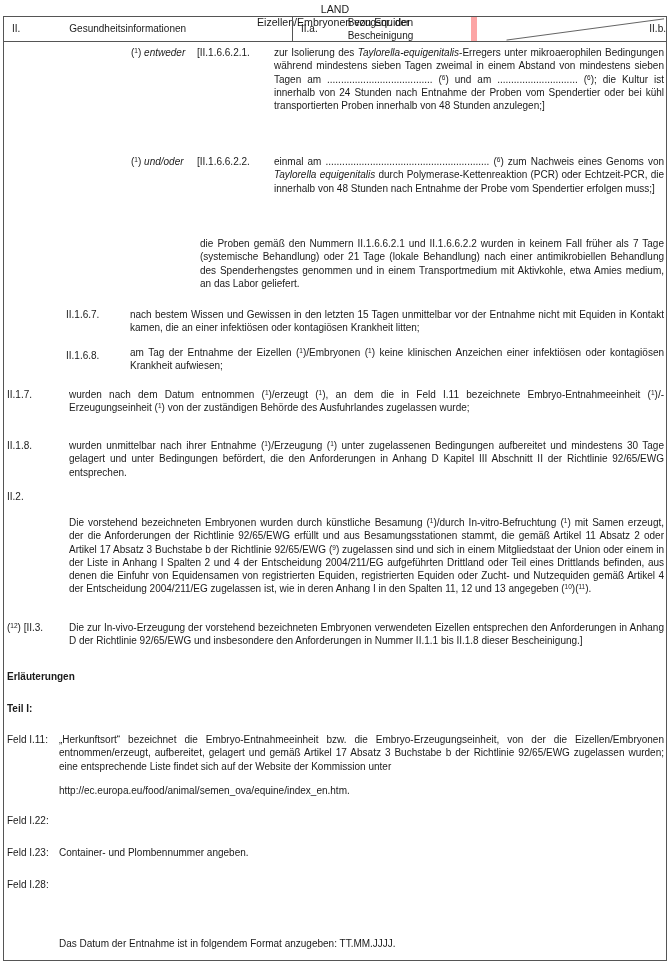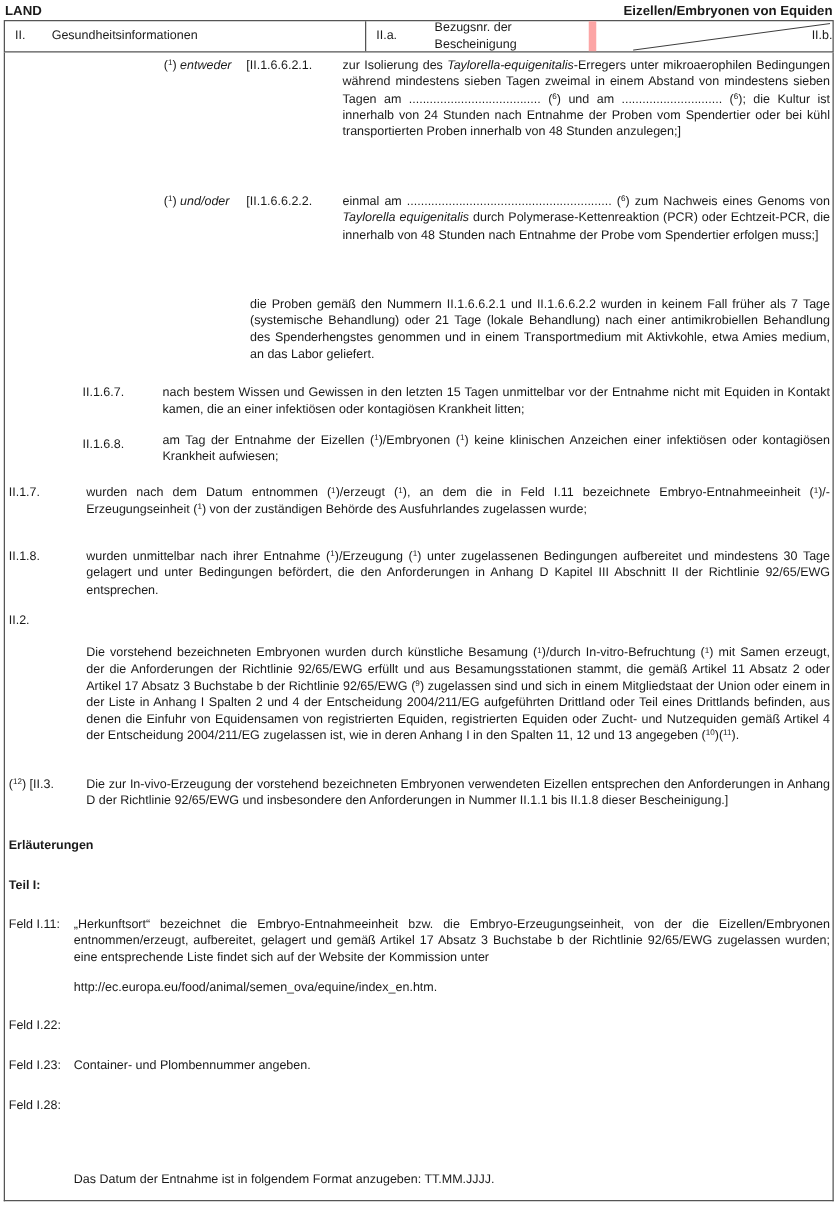--- a/index.html
+++ b/index.html
@@ -6,33 +6,33 @@
     html, body { width: 670px; height: 967px; background: #ffffff; overflow: hidden; }
     body {
       font-family: "Liberation Sans", "DejaVu Sans", sans-serif;
       font-size: 10px;
       color: #1a1a1a;
       line-height: 13.3px;
       position: relative;
     }
     .top-bar {
       position: absolute; left: 4px; right: 4px; top: 3px; height: 13px;
-      font-weight: bold; font-size: 10.6px;
-      display: flex; justify-content: space-between; align-items: center;
+      font-weight: normal; font-size: 10.6px;
+      display: flex; justify-content: space-between; align-items: center; flex-direction: column;
     }
     .header-table {
       position: absolute; left: 3px; top: 16px; width: 664px; height: 26px;
       border: 1px solid #555; display: flex;
     }
     .hcell { display: flex; align-items: center; height: 100%; font-size: 10px; }
     .hc1 { width: 289px; border-right: 1px solid #555; }
     .hc2 { width: 184px; border-right: 6px solid #fca5a5; }
     .hc3 { flex: 1; position: relative; justify-content: flex-end; }
     .hnum { margin-left: 8px; }
-    .hc1 .hlabel { margin-left: 21px; }
+    .hc1 .hlabel { margin-left: 49px; }
     .hc2 .hlabel { margin-left: 30px; }
     .diag { position: absolute; left: 0; top: 0; width: 100%; height: 100%; }
     .body-box {
       position: absolute; left: 3px; top: 42px; width: 664px; height: 919px;
       border: 1px solid #555; border-top: none;
     }
     .abs { position: absolute; }
     .para { text-align: justify; }
     sup { font-size: 6.5px; vertical-align: 3px; line-height: 0; }
     i { font-style: italic; }

